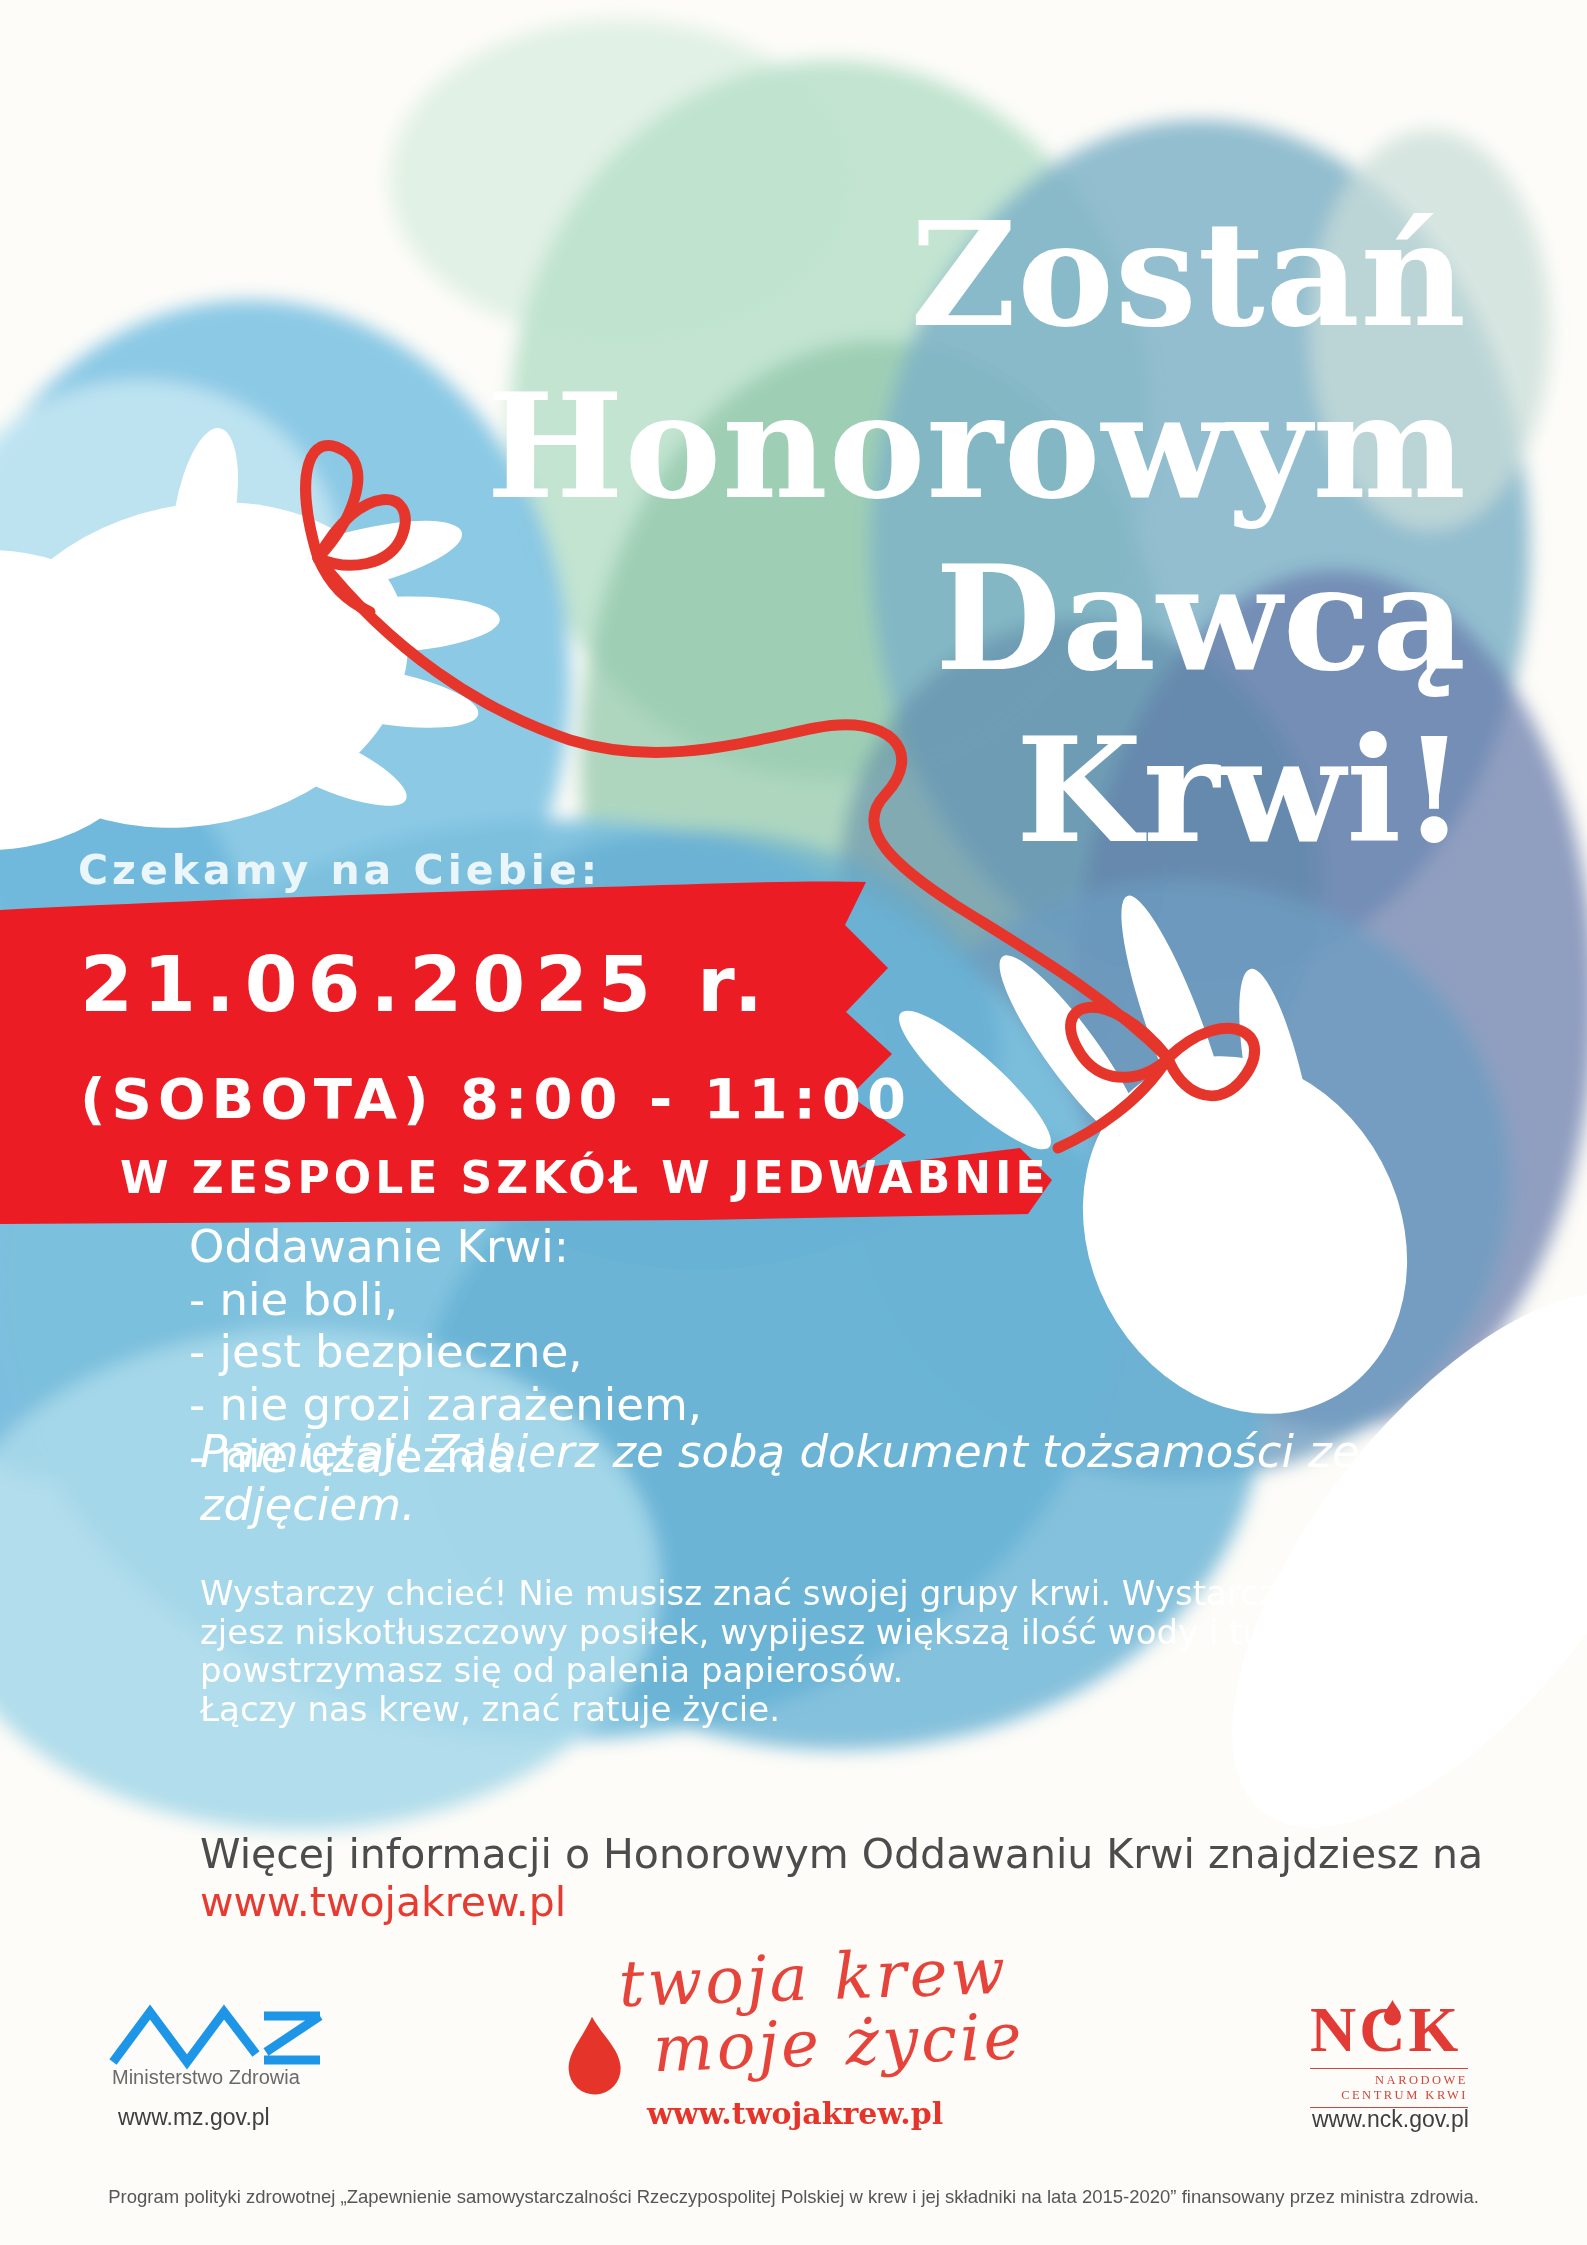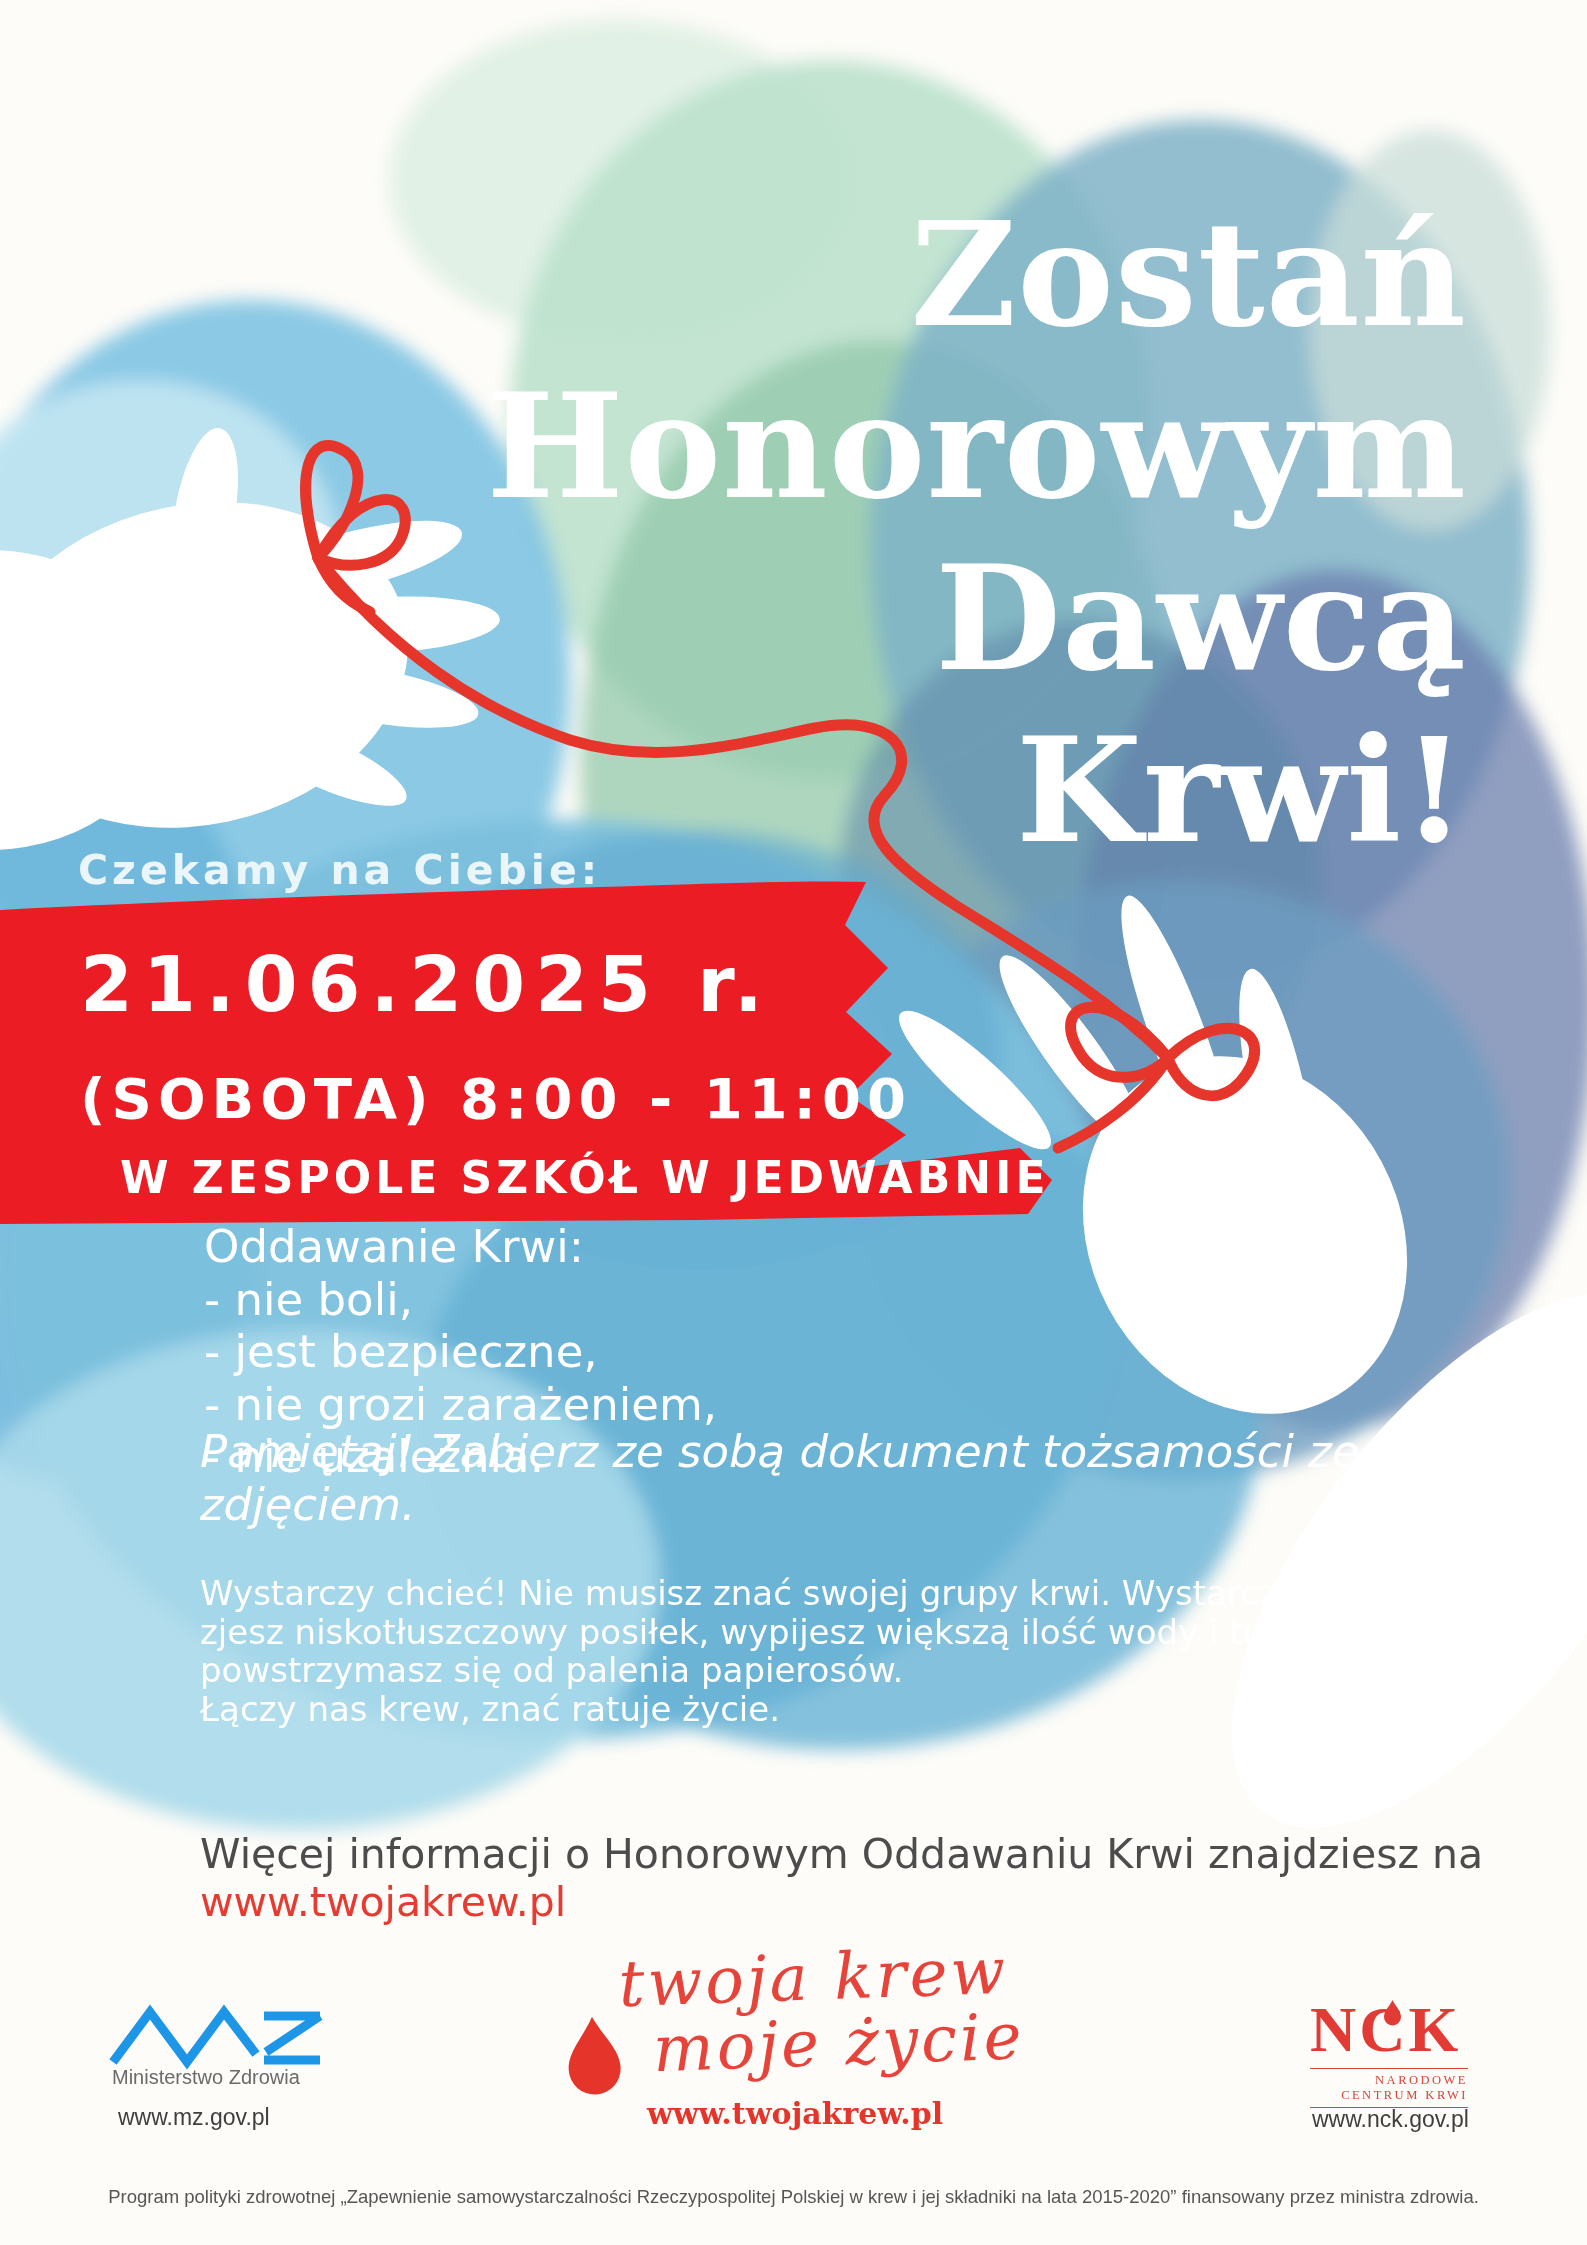--- a/index.html
+++ b/index.html
@@ -25,21 +25,21 @@
   }
   .ev-time{
     position:absolute;left:80px;top:1066px;color:#fff;font-weight:bold;
     font-size:56px;letter-spacing:6px;
   }
   .ev-loc{
     position:absolute;left:80px;top:1152px;color:#fff;font-weight:bold;
     font-size:44px;letter-spacing:4px;margin-left:40px;
   }
   .info{
-    position:absolute;left:204px;top:1221px;color:#fff;
+    position:absolute;left:189px;top:1221px;color:#fff;
     font-size:45px;line-height:52.5px;
   }
   .reminder{
     position:absolute;left:200px;top:1425px;color:#fff;font-size:45px;font-style:italic;
   }
   .details{
     position:absolute;left:200px;top:1574px;color:#fff;
     font-size:34px;line-height:38.7px;
   }
   .more{

